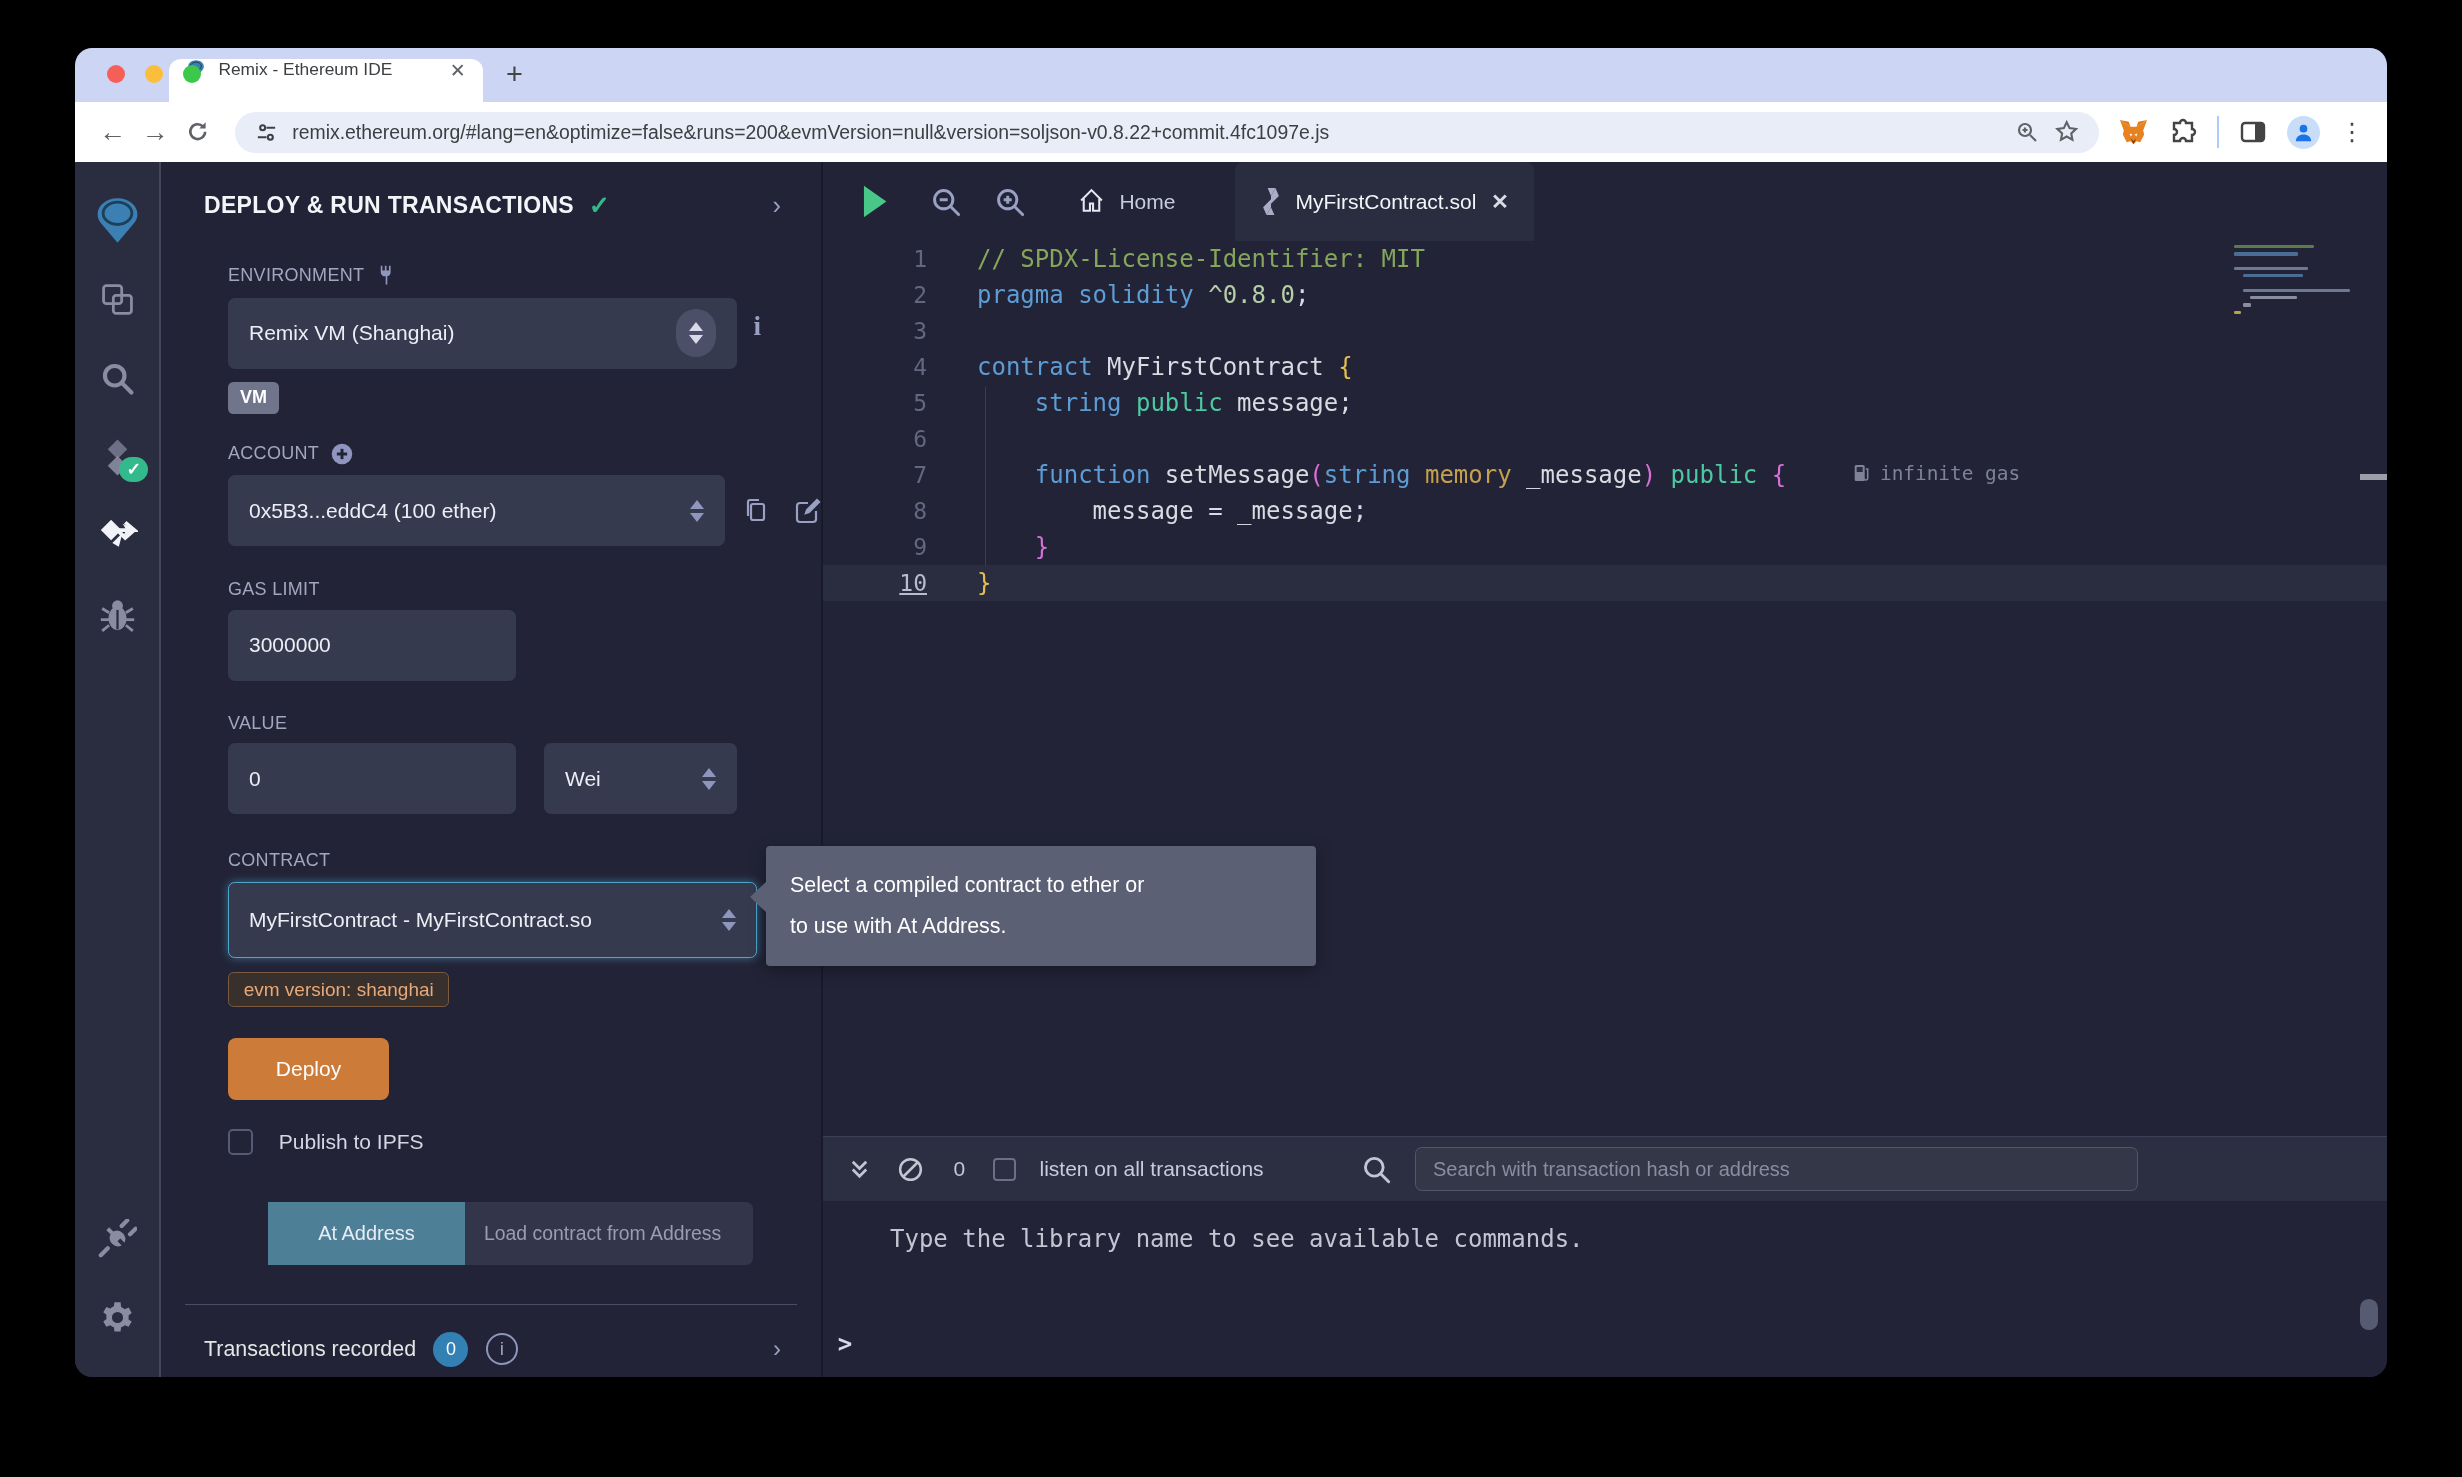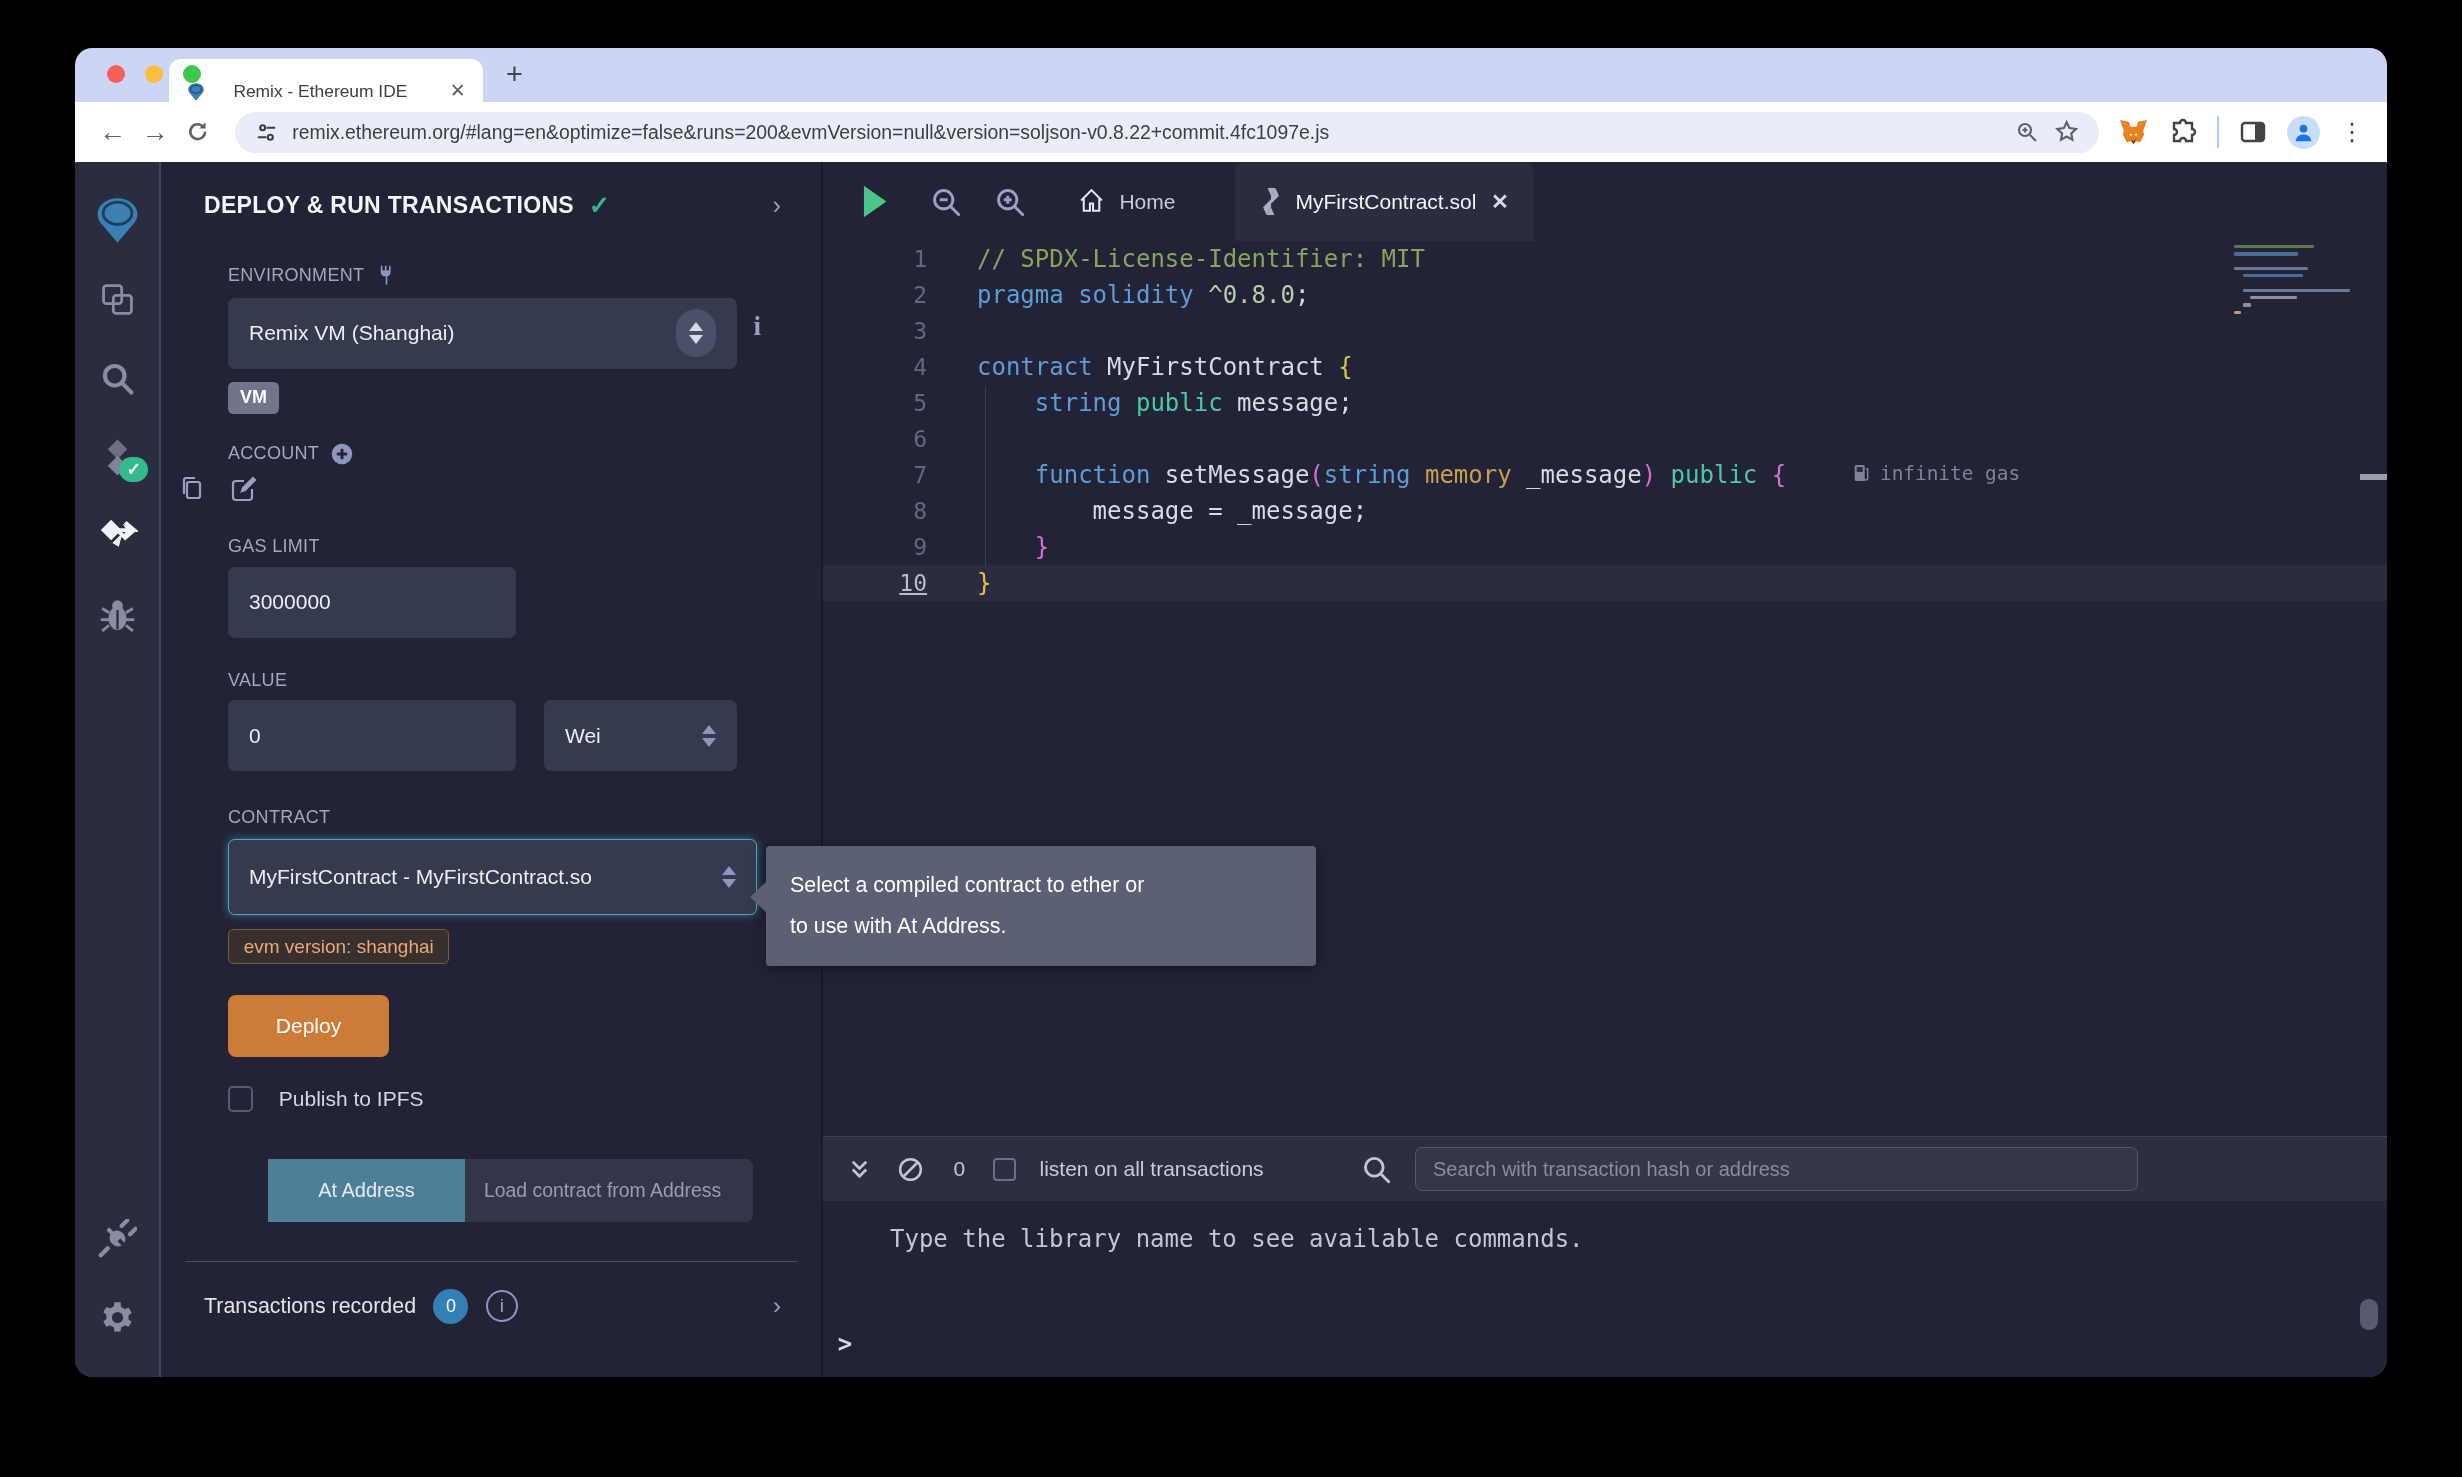--- a/index.html
+++ b/index.html
@@ -3,21 +3,21 @@
 <meta charset="utf-8">
 <style>
   * { margin:0; padding:0; box-sizing:border-box; }
   html,body { width:2462px; height:1477px; background:#000; font-family:"Liberation Sans", sans-serif; overflow:hidden; }
   .window { position:absolute; left:75px; top:48px; width:2312px; height:1329px; border-radius:17.4px; overflow:hidden; background:#222336; }
 
   
   .tabstrip { height:54px; background:#ccd6f4; display:flex; align-items:flex-end; position:relative; }
   .lights { position:absolute; left:32px; top:17.4px; display:flex; gap:20px; }
   .light { width:18px; height:18px; border-radius:50%; }
-  .tab { margin-left:94px; width:314px; height:43px; background:#fff; border-radius:12px 12px 0 0; display:flex; align-items:flex-end; padding:0 17.4px; gap:27px; }
+  .tab { margin-left:94px; width:314px; height:43px; background:#fff; border-radius:12px 12px 0 0; display:flex; align-items:flex-start; padding:0 17.4px; gap:12px; }
   .tab-title { font-size:17.4px; color:#3c4043; flex:1; white-space:nowrap; overflow:hidden; }
   .tab-close { font-size:19px; color:#5f6368; }
   .newtab { font-size:29px; color:#444; margin:0 0 8px 23px; line-height:40px; }
   .toolbar { height:60px; background:#fff; display:flex; align-items:center; padding:0 19px; gap:5.4px; }
   .navbtn { width:37px; text-align:center; font-size:27px; color:#5f6368; }
   .urlbar { flex:1; height:41px; background:#e9edf8; border-radius:21px; display:flex; align-items:center; padding:0 20px; gap:14.7px; margin:0 13.4px; }
   .url-text { flex:1; font-size:19.4px; color:#3c4043; white-space:nowrap; overflow:hidden; }
   .chip { display:flex; align-items:center; gap:20px; margin-right:4px; }
   .avatar { width:33px; height:33px; border-radius:50%; background:#c9ddf8; display:flex; align-items:center; justify-content:center; }
 
@@ -281,20 +281,27 @@
 
       <div class="plabel" style="margin-top:28px">
         <span>ACCOUNT</span>
         <svg width="24" height="24" viewBox="0 0 28 28">
             <circle cx="14" cy="14" r="12" fill="#8f96bd"></circle>
             <line x1="14" y1="8" x2="14" y2="20" stroke="#222336" stroke-width="3.4"></line>
             <line x1="8" y1="14" x2="20" y2="14" stroke="#222336" stroke-width="3.4"></line>
           </svg>
       </div>
       <div style="display:flex;align-items:center">
+        <div class="select" style="margin-top:9.4px;width:502px">
+          <span>0x5B3...eddC4 (100 ether)</span>
+          <span class="spin">
+              <span class="tri-u"></span>
+              <span class="tri-d"></span>
+            </span>
+        </div>
         <div class="row-icons" style="margin-top:9.4px">
           <svg width="28" height="28" viewBox="0 0 28 28" fill="none" stroke="currentColor" stroke-width="2.2">
               <rect x="9" y="7" width="13" height="16" rx="2"></rect>
               <path d="M6 19V5a2 2 0 0 1 2-2h9"></path>
             </svg>
           <svg width="28" height="28" viewBox="0 0 28 28" fill="none" stroke="currentColor" stroke-width="2.2">
               <path d="M23 14v8a3 3 0 0 1-3 3H7a3 3 0 0 1-3-3V9a3 3 0 0 1 3-3h8"></path>
               <path d="M24 3l2 2-10 10-3 1 1-3z" fill="currentColor"></path>
             </svg>
         </div>

